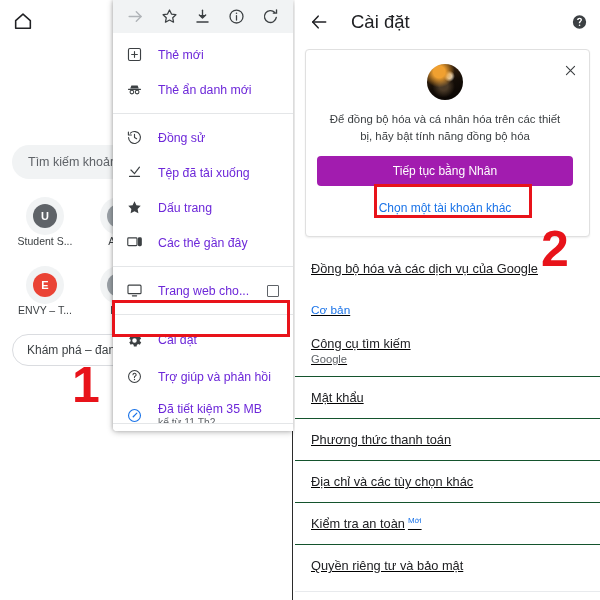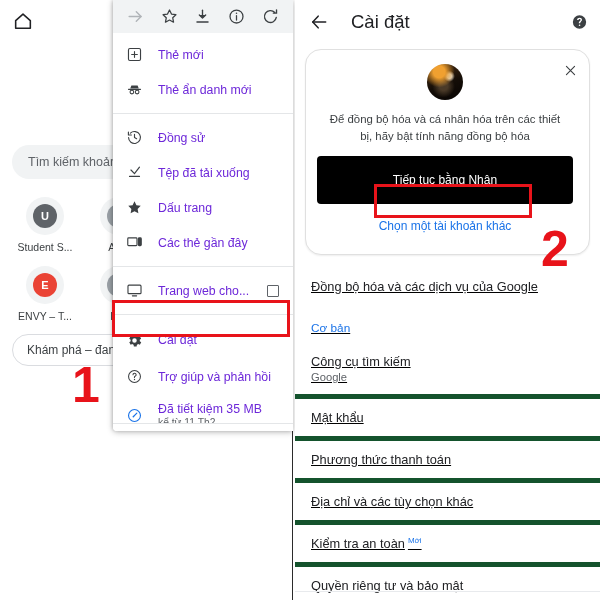--- a/index.html
+++ b/index.html
@@ -36,21 +36,21 @@
   .tile-circle-outer {
     width:38px; height:38px; margin:0 auto; border-radius:50%;
     background:#f1f3f4; display:flex; align-items:center; justify-content:center;
   }
   .tile-circle-inner {
     width:24px; height:24px; border-radius:50%;
     display:flex; align-items:center; justify-content:center;
     color:#fff; font-size:11px; font-weight:600;
   }
   .tile-label {
-    margin-top:6px; font-size:10.5px; color:#3c4043;
+    font-size:10.5px; color:#3c4043;
     white-space:nowrap; overflow:hidden; text-overflow:clip;
   }
   #discover-pill {
     position:absolute; left:12px; top:334px; width:235px; height:32px;
     background:#fff; border:1px solid #dadce0; border-radius:16px;
     display:flex; align-items:center; padding-left:14px;
     font-size:12px; color:#3c4043; white-space:nowrap; overflow:hidden;
   }
 
   
@@ -109,51 +109,51 @@
     padding:0 14px; background:#fff;
   }
   #back-arrow { width:20px; height:20px; flex:0 0 20px; }
   #settings-title {
     margin-left:22px; font-size:18.5px; color:#202124; font-weight:400;
   }
   #help-icon { position:absolute; right:12px; top:50%; transform:translateY(-50%); width:17px; height:17px; }
 
   #sync-card {
     margin:5px 10px 0 10px; background:#fff;
-    border:1px solid #e0e0e0; border-radius:16px;
+    border:1px solid #e0e0e0; border-radius:4px;
     box-shadow:0 1px 2px rgba(0,0,0,0.07);
     padding:12px 12px 14px 7px; position:relative;
   }
   #card-close { position:absolute; right:11px; top:13px; width:15px; height:15px; }
   #card-avatar {
     width:36px; height:36px; border-radius:50%; margin:2px auto 0 auto;
     background:
       radial-gradient(circle at 34% 22%, #f0a030 0 16%, rgba(240,160,48,0) 42%),
       radial-gradient(circle at 62% 34%, #d9d2c4 0 7%, rgba(217,210,196,0) 17%),
       radial-gradient(circle at 46% 62%, #4a3a28 0 14%, rgba(74,58,40,0) 38%),
       linear-gradient(160deg, #4b2f12 0%, #140d07 55%, #070403 100%);
   }
   #card-text {
     margin-top:11px; text-align:center; font-size:11.4px;
     color:#3c4043; line-height:1.45; padding:0 12px;
   }
   #btn-continue {
-    margin:12px 4px 0 4px; height:48px; background:#000000;
+    margin:12px 4px 0 4px; height:30px; background:#a21caf;
     border-radius:4px; color:#fff; font-size:12px;
     display:flex; align-items:center; justify-content:center;
   }
   #btn-other-account {
     margin:8px 4px 0 4px; height:28px; color:#1a73e8; font-size:12px;
     display:flex; align-items:center; justify-content:center;
   }
 
   #settings-list { margin-top:10px;text-decoration:underline; }
   .s-row {
     min-height:42px; padding:11px 16px; display:flex; flex-direction:column;
-    justify-content:center; border-top:5px solid #14532d; position:relative;
+    justify-content:center; border-top:1px solid #14532d; position:relative;
   }
   .s-row.no-top { border-top:none; }
   .s-title { font-size:12.8px; color:#202124; white-space:nowrap; }
   .s-sub { font-size:11.2px; color:#5f6368; margin-top:2px; }
   .s-section-label {
     padding:14px 16px 8px 16px; font-size:11.8px; color:#1a73e8;
   }
   .s-badge {
     font-size:8px; color:#1a73e8; vertical-align:super; margin-left:3px;
   }

